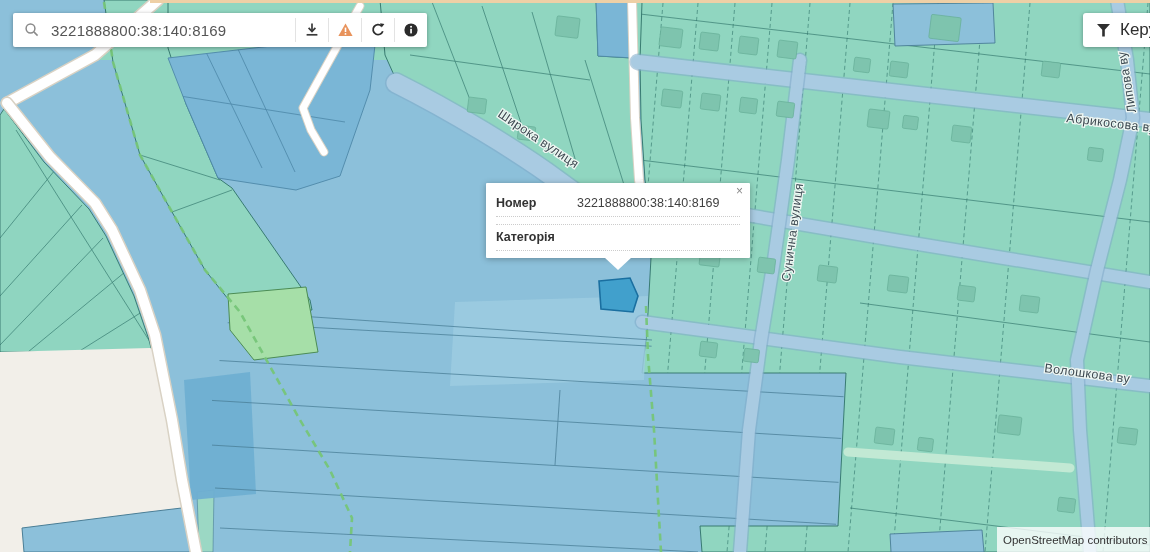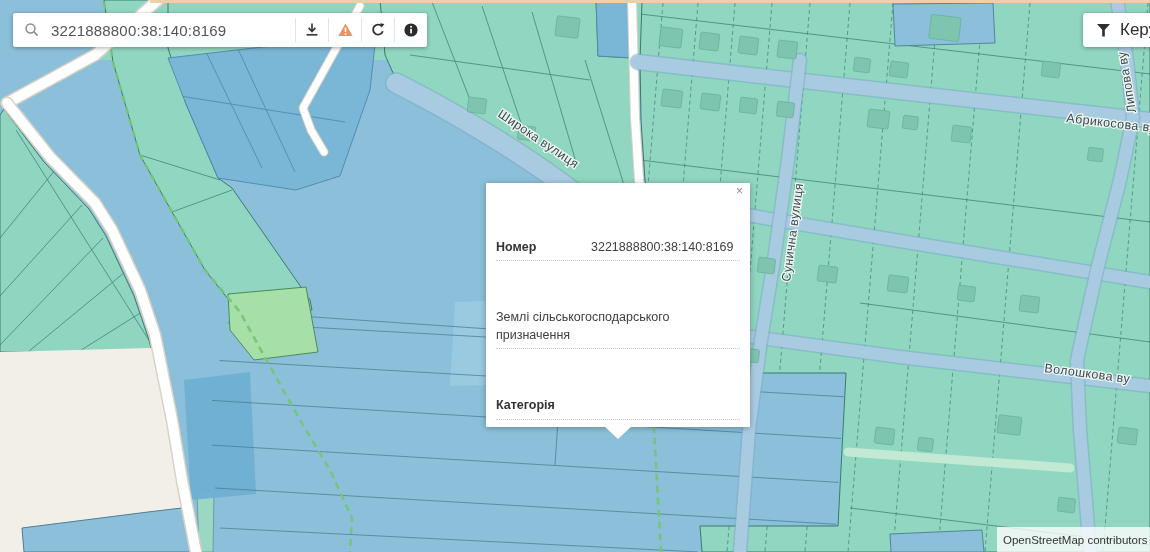--- a/index.html
+++ b/index.html
@@ -29,21 +29,21 @@
     background:#fff; border-radius:3px; box-shadow:0 1px 4px rgba(0,0,0,.35);
     display:flex; align-items:center; gap:9px; padding:0 13px;
     font-size:17px; color:#2f2f2f; z-index:20; white-space:nowrap;
   }
   
   .popup {
     position:absolute; left:486px; top:183px; width:264px;
     background:#fff; box-shadow:0 1px 6px rgba(0,0,0,.3); border-radius:1px;
     padding:8px 10px 7px 10px; z-index:15; font-size:12.5px; color:#333;
   }
-  .popup-row { display:flex; gap:23px; padding:3px 0 4px 0; border-bottom:1px dotted #ccc; line-height:1.45;margin-top:44px; }
+  .popup-row { display:flex; gap:9px; padding:3px 0 4px 0; border-bottom:1px dotted #ccc; line-height:1.45; }
   .popup-row:last-child { border-bottom:none; }
   .popup-row .lbl { flex:0 0 72px; font-weight:bold; color:#333; }
   .popup-row .val { flex:1 1 auto; color:#404040; }
   .popup-close {
     position:absolute; top:1px; right:7px; font-size:12px; color:#888;
     cursor:pointer; line-height:14px;
   }
   .popup-tail {
     position:absolute; left:118px; bottom:-12px; width:0; height:0;
     border-left:14px solid transparent; border-right:14px solid transparent;
@@ -298,21 +298,20 @@
   <span>Керув</span>
 </div>
 
 <div class="popup">
   <span class="popup-close">×</span>
   <div class="popup-row">
     <span class="lbl">Номер</span>
     <span class="val">3221888800:38:140:8169</span>
   </div>
   <div class="popup-row">
-    <span class="val">Землі сільськогосподарського призначення</span>
   </div>
   <div class="popup-row">
     <span class="lbl">Категорія</span>
   </div>
   <div class="popup-tail"></div>
 </div>
 
 <div class="attribution">
   <span>OpenStreetMap contributors |</span>
 </div>

